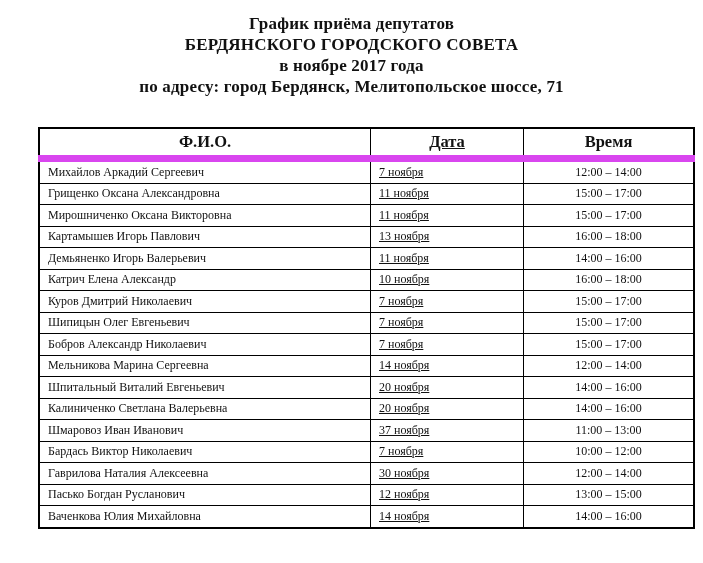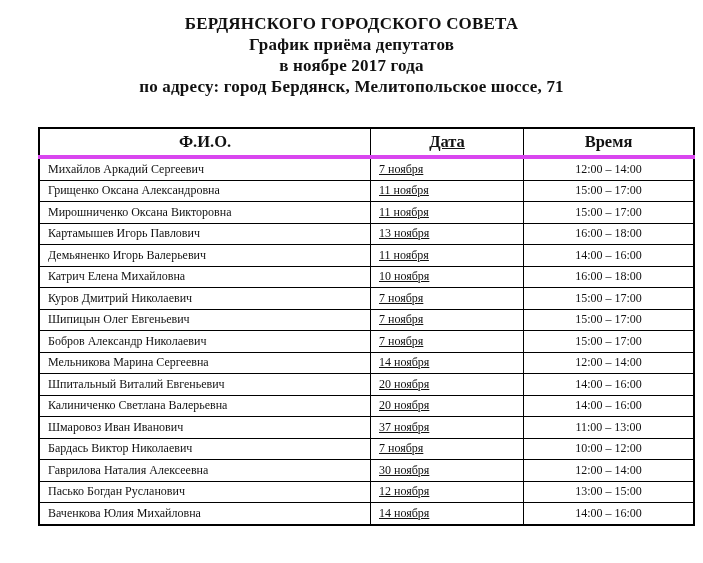--- a/index.html
+++ b/index.html
@@ -36,21 +36,21 @@
     background: #ffffff;
   }
   table.schedule {
     border: 2px solid #000000;
   }
   table.schedule th,
   table.schedule td {
     border: 1px solid #000000;
   }
   table.schedule thead tr {
-    border-bottom: 4px solid #d946ef;
+    border-bottom: 7px solid #d946ef;
   }
   table.schedule th {
     font-size: 16.5px;
     font-weight: bold;
     text-align: center;
     height: 26px;
     padding: 0 6px;
     vertical-align: middle;
   }
   table.schedule td {
@@ -65,22 +65,22 @@
   .col-date { width: 140px; text-decoration: underline; }
   .col-time { width: 157px; }
   td.col-name { text-align: left; }
   td.col-date { text-align: left; padding-left: 10px; }
   td.col-time { text-align: center; }
 </style>
 </head>
 <body>
 
 <div class="title-block">
+  <div>График приёма депутатов</div>
   <div>БЕРДЯНСКОГО ГОРОДСКОГО СОВЕТА</div>
-  <div>График приёма депутатов</div>
   <div>в ноябре 2017 года</div>
   <div>по адресу: город Бердянск, Мелитопольское шоссе, 71</div>
 </div>
 
 <table class="schedule">
   <thead>
     <tr>
       <th class="col-name">Ф.И.О.</th>
       <th class="col-date">Дата</th>
       <th class="col-time">Время</th>
@@ -106,21 +106,21 @@
         <td class="col-name">Картамышев Игорь Павлович</td>
         <td class="col-date">13 ноября</td>
         <td class="col-time">16:00 – 18:00</td>
       </tr>
       <tr>
         <td class="col-name">Демьяненко Игорь Валерьевич</td>
         <td class="col-date">11 ноября</td>
         <td class="col-time">14:00 – 16:00</td>
       </tr>
       <tr>
-        <td class="col-name">Катрич Елена Михайловна</td>
+        <td class="col-name">Катрич Елена Александр</td>
         <td class="col-date">10 ноября</td>
         <td class="col-time">16:00 – 18:00</td>
       </tr>
       <tr>
         <td class="col-name">Куров Дмитрий Николаевич</td>
         <td class="col-date">7 ноября</td>
         <td class="col-time">15:00 – 17:00</td>
       </tr>
       <tr>
         <td class="col-name">Шипицын Олег Евгеньевич</td>

